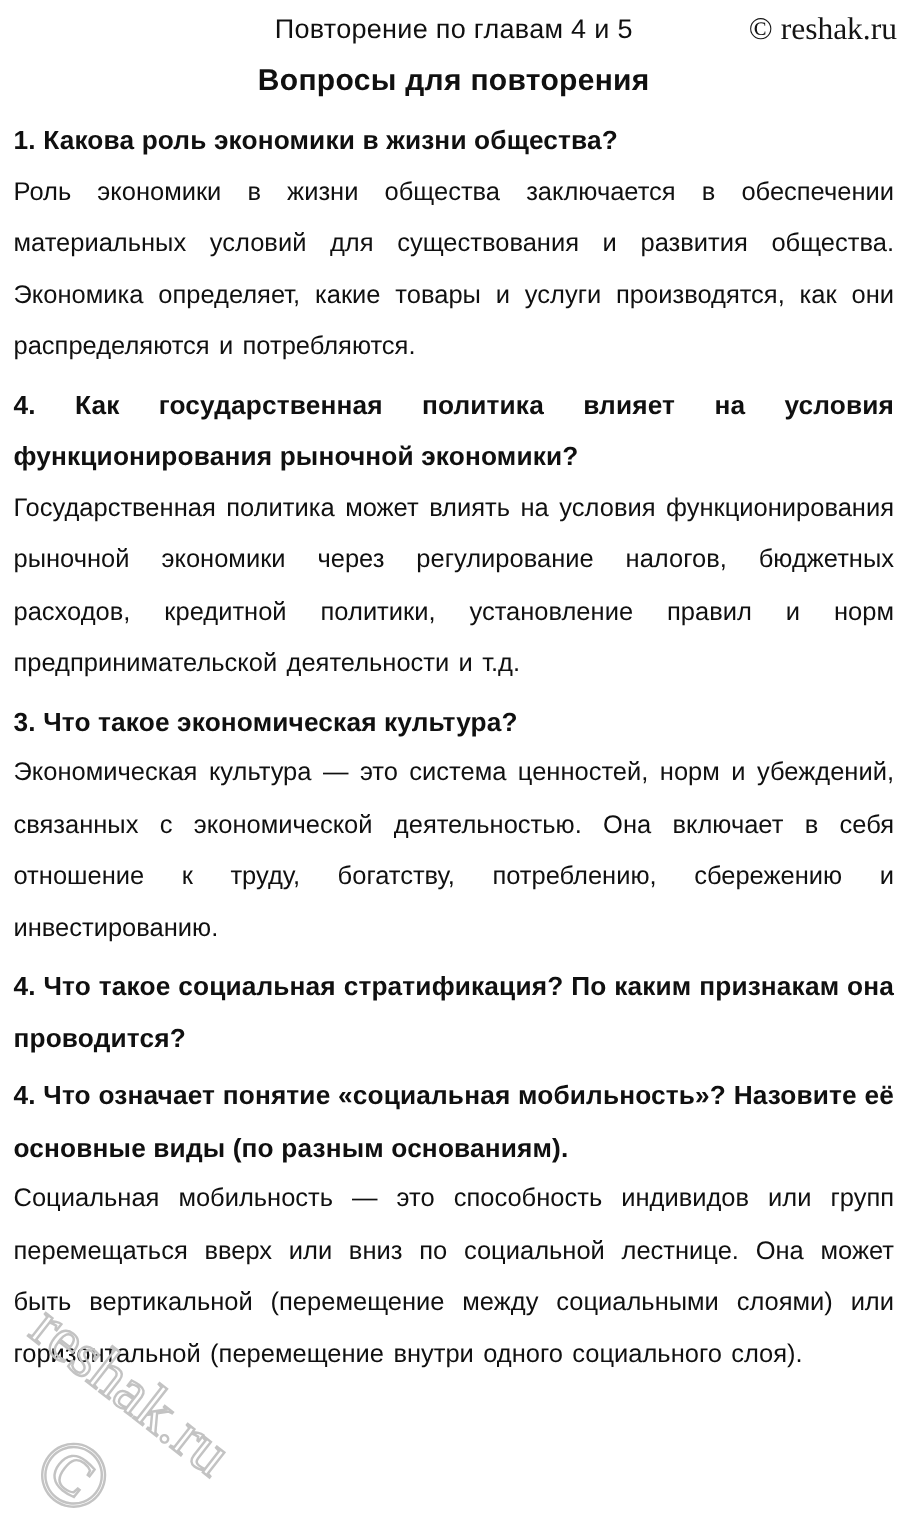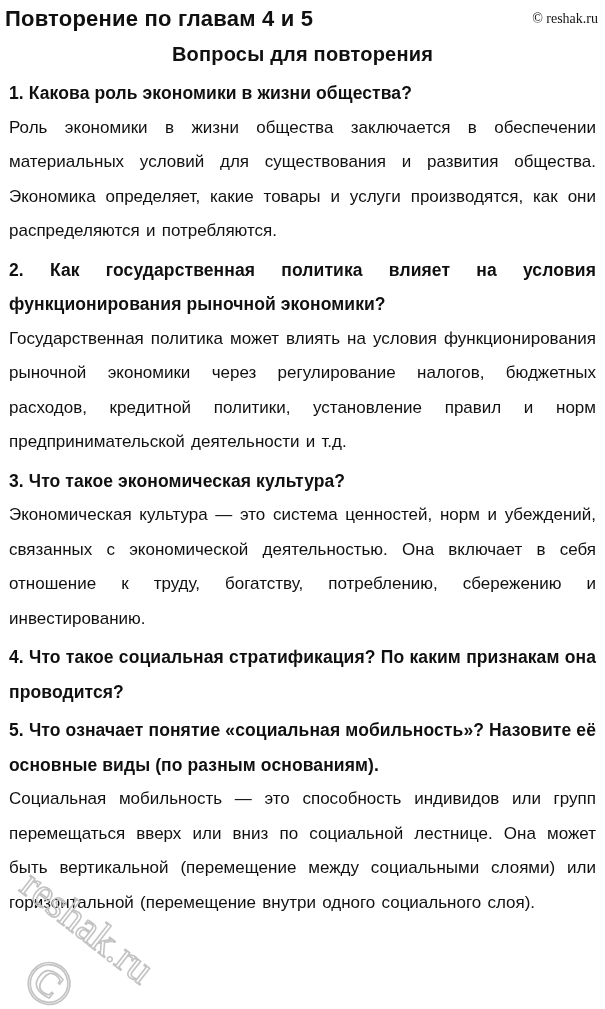--- a/index.html
+++ b/index.html
@@ -19,32 +19,32 @@
     position: relative;
     padding: 5px 5px 0 5px;
     box-sizing: border-box;
     width: 605px;
   }
   .header {
     position: relative;
     line-height: 28px;
   }
   .title {
-    font-weight: bold;
-    font-size: 22px;
-    text-align: left;
+    font-weight: normal;
+    font-size: 18px;
+    text-align: center;
     letter-spacing: 0.2px;
   }
   .copyright {
     position: absolute;
     top: 0;
     right: 2px;
     font-family: "Liberation Serif", serif;
     font-weight: normal;
-    font-size: 14px;
+    font-size: 21px;
     color: #141414;
   }
   .subtitle {
     font-weight: bold;
     font-size: 20px;
     text-align: center;
     line-height: 36px;
     margin-top: 3px;
     letter-spacing: 0.2px;
   }
@@ -85,35 +85,35 @@
   </div>
 
   <div class="subtitle">Вопросы для повторения</div>
 
   <section class="qa-block">
     <h2 class="question">1. Какова роль экономики в жизни общества?</h2>
     <p class="answer">Роль экономики в жизни общества заключается в обеспечении материальных условий для существования и развития общества. Экономика определяет, какие товары и услуги производятся, как они распределяются и потребляются.</p>
   </section>
 
   <section class="qa-block">
-    <h2 class="question">2. Как государственная политика влияет на условия функционирования рыночной экономики?</h2>
+    <h2 class="question">4. Как государственная политика влияет на условия функционирования рыночной экономики?</h2>
     <p class="answer">Государственная политика может влиять на условия функционирования рыночной экономики через регулирование налогов, бюджетных расходов, кредитной политики, установление правил и норм предпринимательской деятельности и т.д.</p>
   </section>
 
   <section class="qa-block">
     <h2 class="question">3. Что такое экономическая культура?</h2>
     <p class="answer">Экономическая культура — это система ценностей, норм и убеждений, связанных с экономической деятельностью. Она включает в себя отношение к труду, богатству, потреблению, сбережению и инвестированию.</p>
   </section>
 
   <section class="qa-block">
     <h2 class="question">4. Что такое социальная стратификация? По каким признакам она проводится?</h2>
   </section>
 
   <section class="qa-block">
-    <h2 class="question">5. Что означает понятие «социальная мобильность»? Назовите её основные виды (по разным основаниям).</h2>
+    <h2 class="question">4. Что означает понятие «социальная мобильность»? Назовите её основные виды (по разным основаниям).</h2>
     <p class="answer">Социальная мобильность — это способность индивидов или групп перемещаться вверх или вниз по социальной лестнице. Она может быть вертикальной (перемещение между социальными слоями) или горизонтальной (перемещение внутри одного социального слоя).</p>
   </section>
 
 </div>
 
 <svg class="watermark" viewBox="0 0 220 169" xmlns="http://www.w3.org/2000/svg" aria-hidden="true">
   <text x="18" y="50" transform="rotate(38 18 50)" font-family="Liberation Serif, serif" font-size="42" fill="none" stroke="#c3c3c3" stroke-width="1.6">reshak.ru</text>
   <text x="18" y="145" transform="rotate(38 18 145)" font-family="Liberation Serif, serif" font-size="62" fill="none" stroke="#c3c3c3" stroke-width="1.6">©</text>
 </svg>
 

